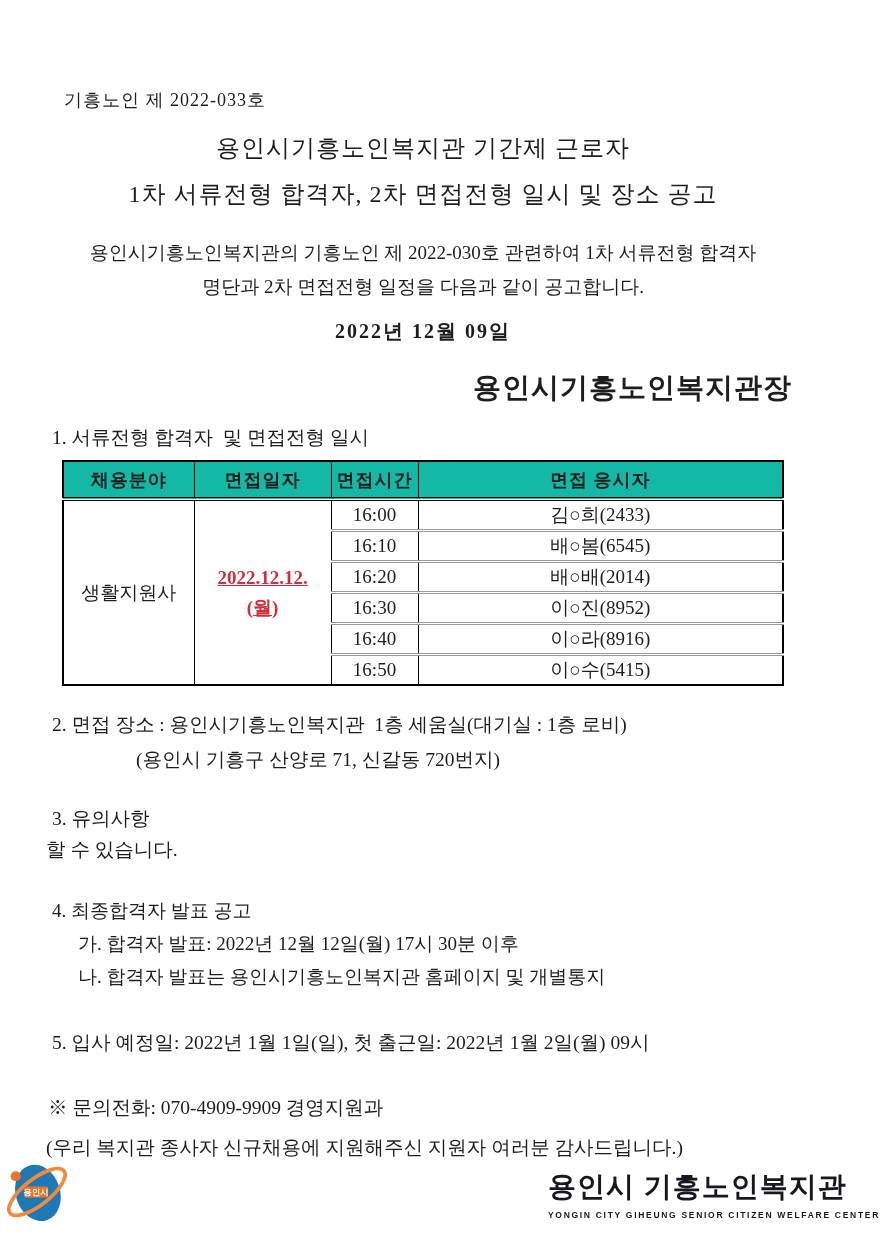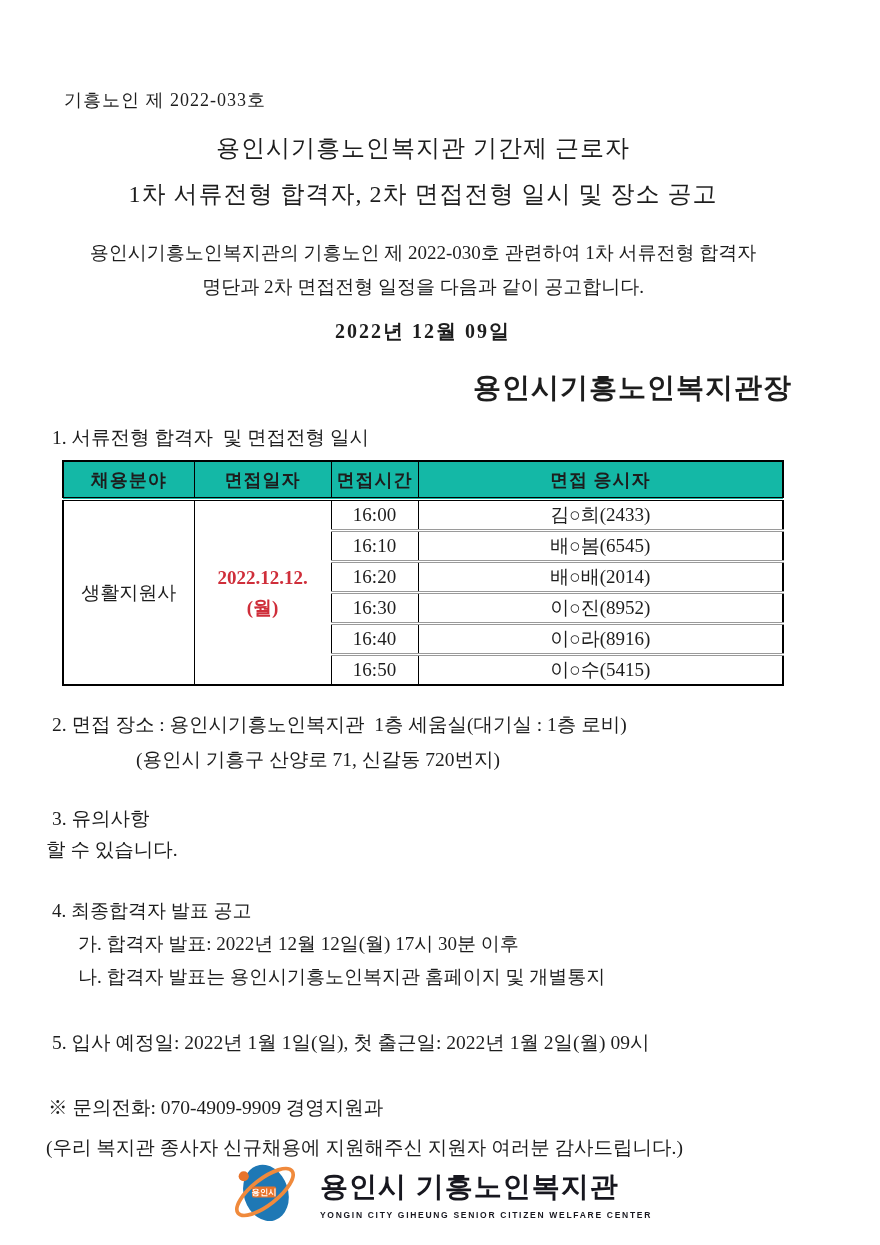--- a/index.html
+++ b/index.html
@@ -94,39 +94,39 @@
     padding: 0;
   }
   table.schedule { border: 2px solid #000; }
   table.schedule td.sep { border-bottom: 3px double #9a9a9a; }
   td.interview-date {
     color: #cf2e3a;
     font-weight: 700;
     font-size: 19px;
     line-height: 30px;
   }
-  td.interview-date .u { }
+  td.interview-date .u { text-decoration: underline; }
   .sec2 { margin-top: 21px; font-size: 19.5px; line-height: 35px; }
   .sec2 .addr { margin-left: 84px; }
   .sec3 { margin-top: 26px; font-size: 19.5px; line-height: 31px; }
   .sec3 .dash-line { margin-left: 40px; margin-top: 2px; }
   .sec3 .cont-line { margin-left: -6px; }
   .sec4 { margin-top: 30px; font-size: 19px; line-height: 32px; }
   .sec4 .sub { margin-left: 26px; margin-top: 1px; }
   .sec5 { margin-top: 36px; font-size: 19.5px; }
   .contact { margin-top: 38px; margin-left: -4px; font-size: 19.5px; }
   .thanks { margin-top: 13px; margin-left: -6px; font-size: 19.5px; }
 
   .logo {
     position: absolute;
     left: 0;
     top: 1155px;
     width: 880px;
     display: flex;
-    justify-content: center;
+    justify-content: space-between;
     align-items: center;
     gap: 18px;
   }
   .logo-text { text-align: left; }
   .logo-kr {
     font-family: "Liberation Sans", "DejaVu Sans", sans-serif;
     font-size: 28px;
     font-weight: 800;
     letter-spacing: 1px;
     color: #17171f;

